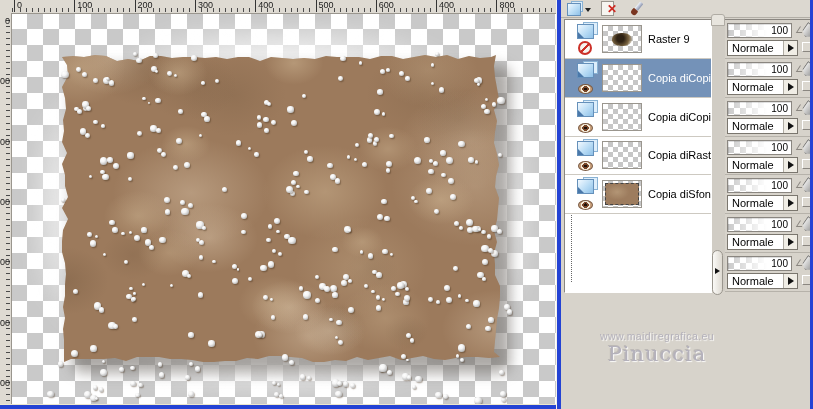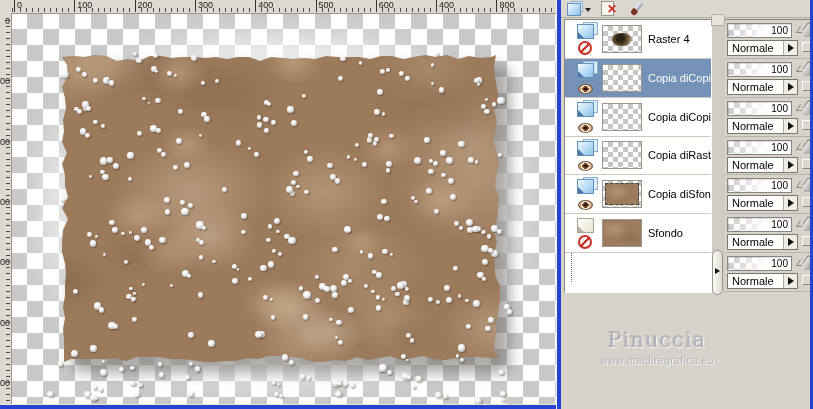--- a/index.html
+++ b/index.html
@@ -527,21 +527,21 @@
 
     <div id="layer-list">
         <div class="layer-row">
     <div class="icon-stack">
       <div class="pages-icon">
               <span class="fold"></span>
             </div>
       <div class="vis no-entry"></div>
     </div>
     <div class="thumb thumb-image"></div>
-    <span class="layer-label">Raster 4</span>
+    <span class="layer-label">Raster 9</span>
   </div>
         <div class="layer-row selected">
     <div class="icon-stack">
       <div class="pages-icon">
               <span class="fold"></span>
             </div>
       <div class="vis eye"></div>
     </div>
     <div class="thumb thumb-transparent"></div>
     <span class="layer-label">Copia diCopia diCo</span>
@@ -569,30 +569,20 @@
         <div class="layer-row">
     <div class="icon-stack">
       <div class="pages-icon">
               <span class="fold"></span>
             </div>
       <div class="vis eye"></div>
     </div>
     <div class="thumb thumb-brown-selected"></div>
     <span class="layer-label">Copia diSfondo</span>
   </div>
-        <div class="layer-row">
-    <div class="icon-stack">
-      <div class="pages-icon bg-page">
-              <span class="fold"></span>
-            </div>
-      <div class="vis no-entry"></div>
-    </div>
-    <div class="thumb thumb-brown"></div>
-    <span class="layer-label">Sfondo</span>
-  </div>
       </div>
 
     <div id="splitter-col"></div>
     <div id="splitter-tab"></div>
     <div id="splitter-handle">
       <div class="arr"></div>
     </div>
 
     <div id="opacity-panel">
         <div class="op-group">
@@ -689,19 +679,19 @@
       <span class="blend-label">Normale</span>
       <div class="blend-arrow-btn">
         <div class="tri"></div>
       </div>
     </div>
     <div class="link-square"></div>
   </div>
       </div>
 
     <div id="watermark">
+      <div id="wm-url">www.maidiregrafica.eu</div>
       <div id="wm-title">Pinuccia</div>
-      <div id="wm-url">www.maidiregrafica.eu</div>
     </div>
   </div>
 
   <div id="right-border"></div>
 </div>
 
 </body></html>

